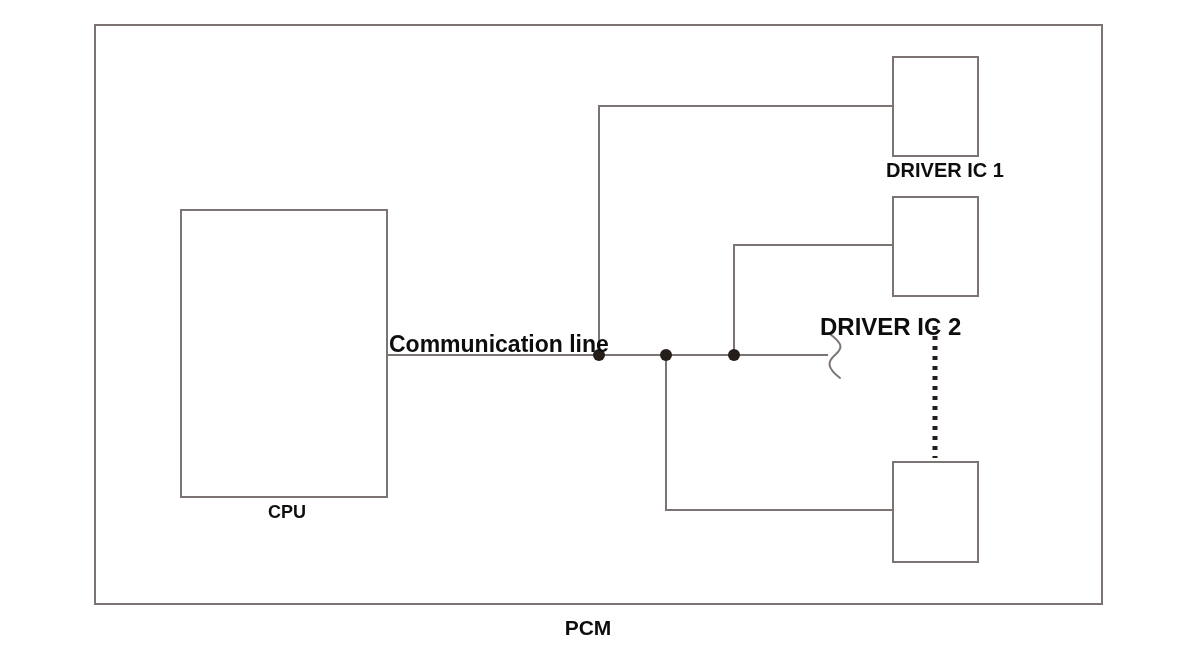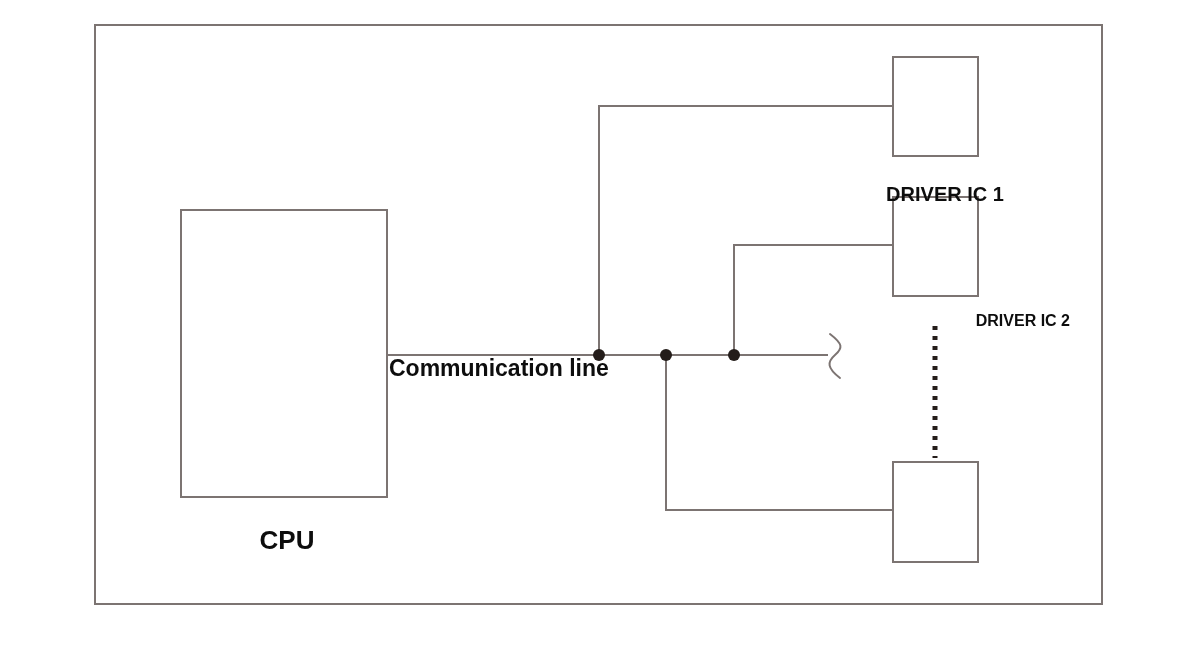--- a/index.html
+++ b/index.html
@@ -25,42 +25,41 @@
     top: 0;
     width: 1199px;
     height: 656px;
   }
   .label {
     position: absolute;
     font-weight: bold;
     color: #0d0d0d;
     white-space: nowrap;
     line-height: 1;
-    margin-top: 24px;
   }
   .label-cpu {
     left: 0;
     top: 503px;
     width: 574px;
     text-align: center;
-    font-size: 26px;
+    font-size: 18px;
   }
   .label-driver1 {
     left: 820px;
     top: 160px;
     width: 250px;
     text-align: center;
     font-size: 20px;
   }
   .label-driver2 {
     left: 820px;
-    top: 289px;
+    top: 315px;
     width: 250px;
-    text-align: right;
-    font-size: 16px;
+    text-align: left;
+    font-size: 24px;
   }
   .label-comm {
     left: 389px;
     top: 333px;
     font-size: 23px;
   }
   .label-pcm {
     left: 0;
     top: 617px;
     width: 1176px;
@@ -104,14 +103,15 @@
   </svg>
 
   <div class="label label-cpu">CPU</div>
 
   <div class="label label-driver1">DRIVER IC 1</div>
 
   <div class="label label-driver2">DRIVER IC 2</div>
 
   <div class="label label-comm">Communication line</div>
 
+  <div class="label label-pcm">PCM</div>
 
 </div>
 
 </body></html>

